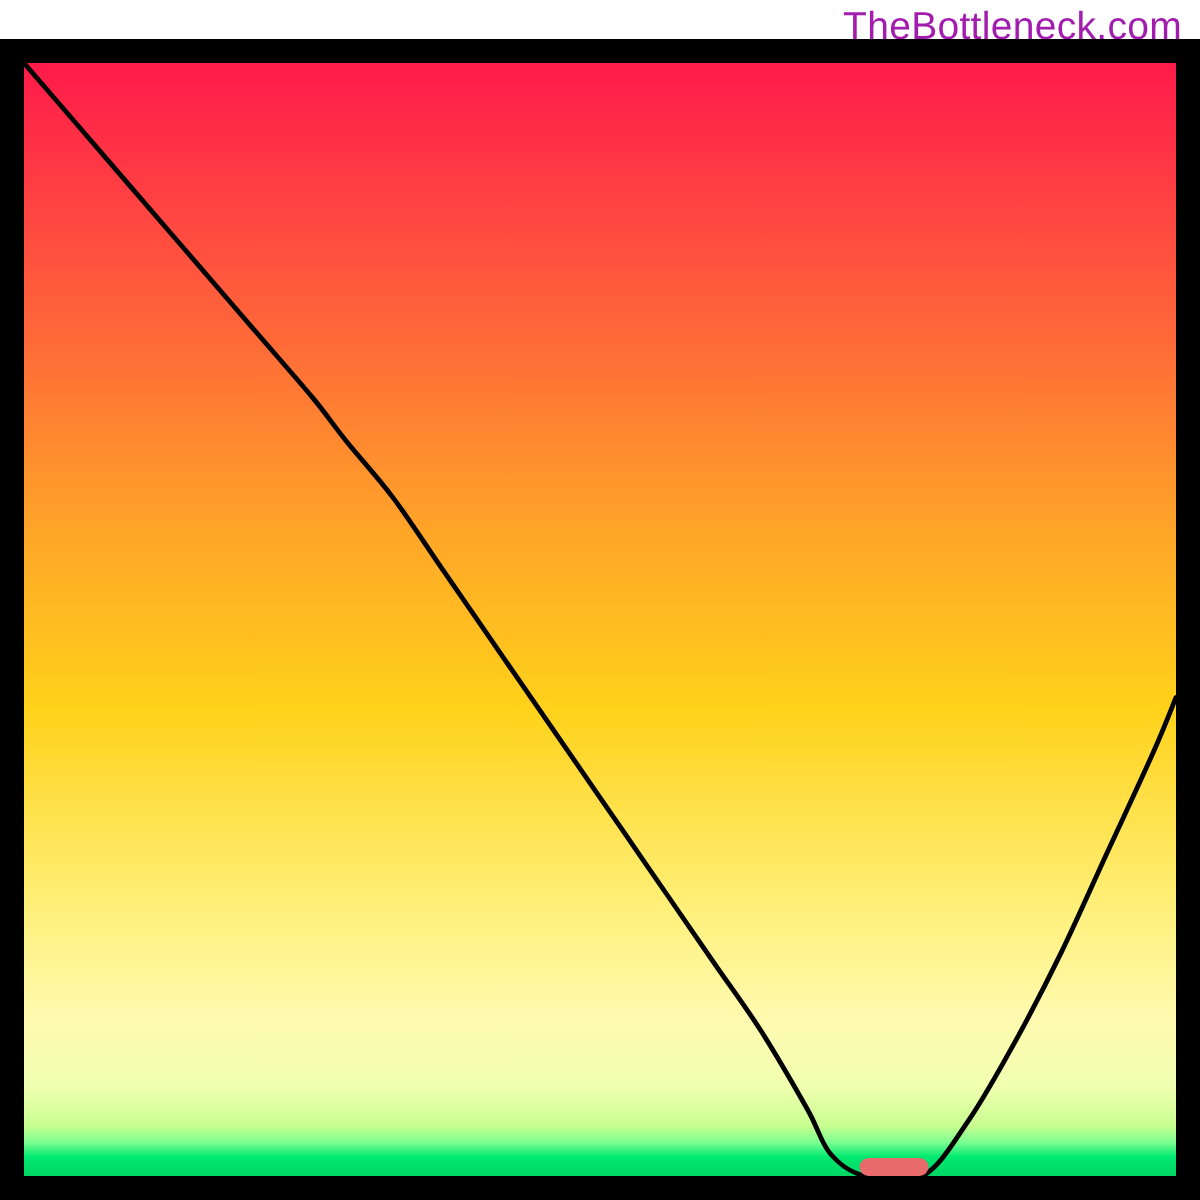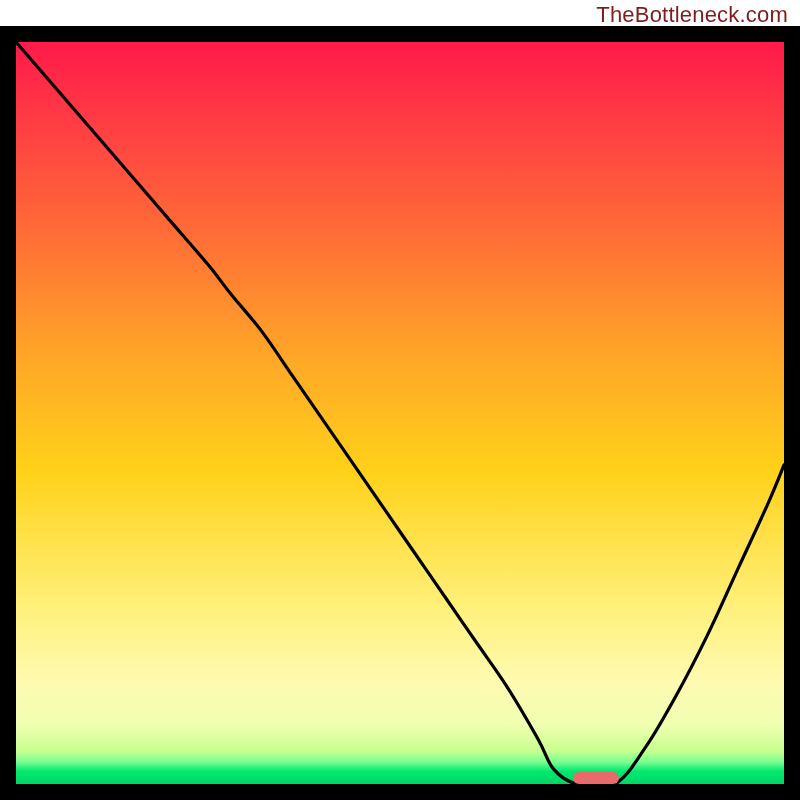--- a/index.html
+++ b/index.html
@@ -49,22 +49,22 @@
   .marker {
     position: absolute;
     background: #e86a6a;
     border-radius: 7px;
   }
   .watermark {
     position: absolute;
     top: 2px;
     right: 12px;
     font-family: Arial, Helvetica, sans-serif;
-    font-size: 22px;
-    color: #7f1d1d;
+    font-size: 26px;
+    color: #a21caf;
     letter-spacing: 0.2px;
   }
 </style>
 </head>
 <body>
 
 <div class="watermark">TheBottleneck.com</div>
 
 <div class="frame">
   <div class="plot">

